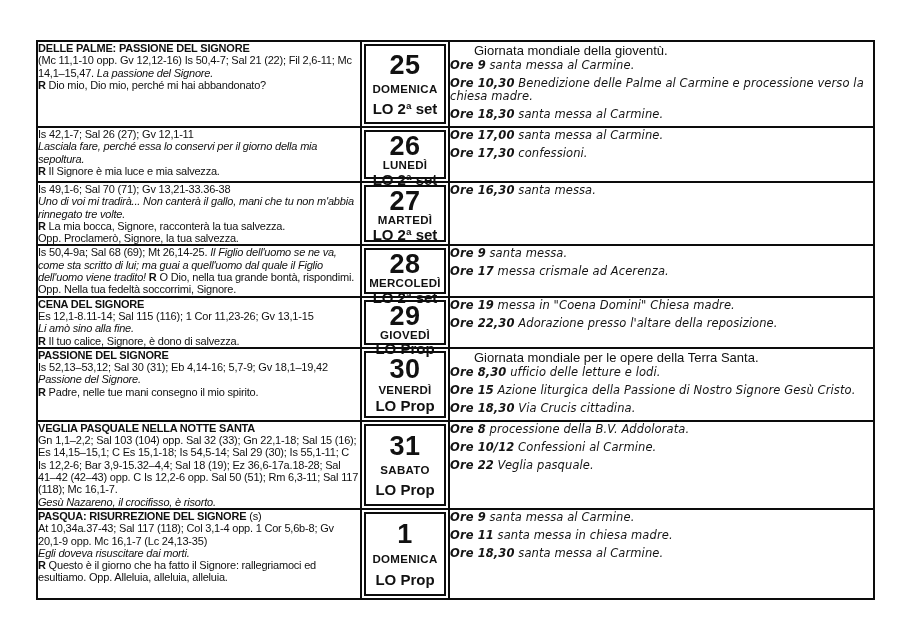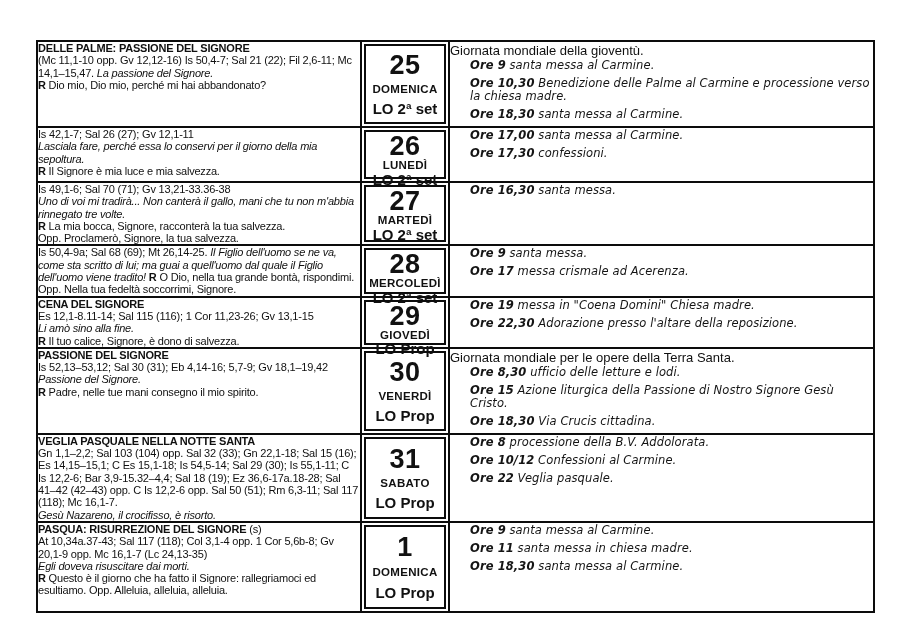--- a/index.html
+++ b/index.html
@@ -54,27 +54,27 @@
     display:flex;flex-direction:column;justify-content:space-evenly;
     text-align:center;padding:1px 0;
   }
   .day-number{font-size:27px;font-weight:700;line-height:1;letter-spacing:0.5px;}
   .day-name{font-size:11.5px;font-weight:700;letter-spacing:0.3px;line-height:1;}
   .day-lo{font-size:15px;font-weight:700;line-height:1;}
 
   td.notes-cell{padding:3px 8px;}
   .note{margin:1px 0 2px 0;}
   .note.print{
-    font-size:13px;line-height:15px;color:#101010;margin-bottom:1px;
+    font-size:13px;line-height:15px;color:#101010;margin-bottom:1px;padding-left:24px;
   }
   .note.hand{
     font-family:"DejaVu Sans", sans-serif;
     font-style:italic;
     font-size:11.5px;line-height:13px;
-    margin-bottom:5px;color:#141414;letter-spacing:0.1px;padding-left:20px;
+    margin-bottom:5px;color:#141414;letter-spacing:0.1px;
   }
   .note.hand .time{font-weight:700;}
 </style>
 </head>
 <body>
 
 <div class="page">
 
   <table class="cal">
     <colgroup>

